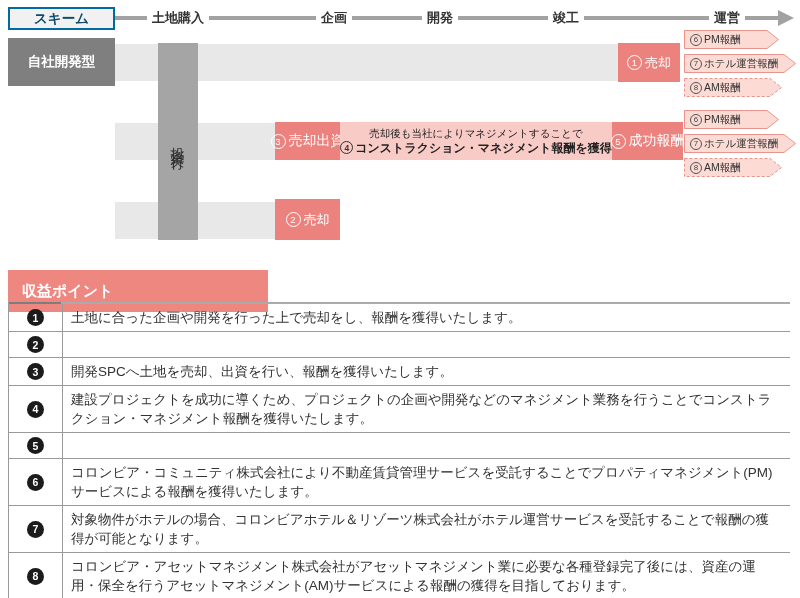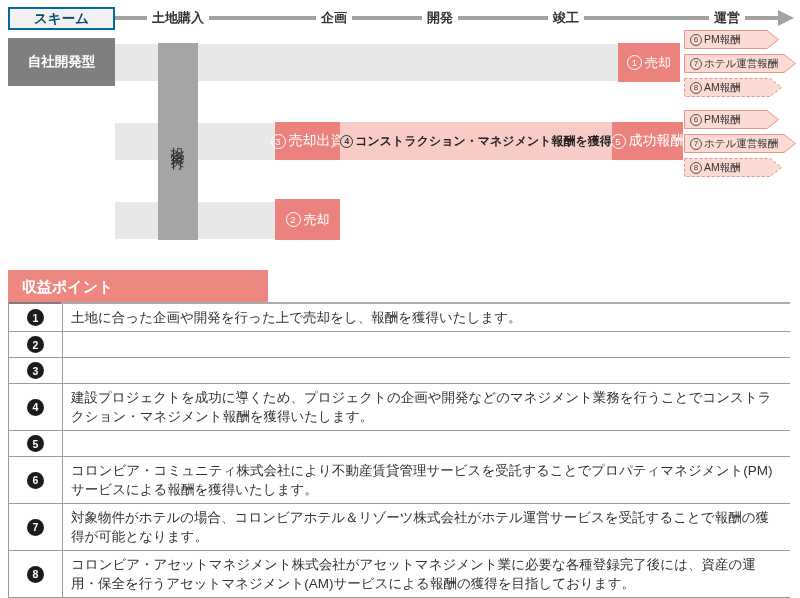--- a/index.html
+++ b/index.html
@@ -41,21 +41,21 @@
   .cn-badge { width:12px; height:12px; border:1px solid #555; color:#444; font-size:8px; }
   .cn-black { width:17px; height:17px; background:#1b1b1b; color:#fff; font-size:10.5px; font-weight:bold; }
 
   
   .badge { position:absolute; height:19px; }
   .badge svg { display:block; }
   .badge .badge-text { position:absolute; left:6px; top:0; height:19px; display:flex; align-items:center;
     gap:2px; font-size:10.5px; color:#333; white-space:nowrap; }
 
   
-  .points-header { position:absolute; left:8px; top:270px; width:260px; height:34px; background:#ef8781;
+  .points-header { position:absolute; left:8px; top:270px; width:260px; height:42px; background:#ef8781;
     color:#fff; font-weight:bold; font-size:15px; display:flex; align-items:center; padding-left:14px; }
   .points-table { position:absolute; left:8px; top:302px; width:782px; border-top:2px solid #ababab;
     border-left:1px solid #9a9a9a; }
   .pt-accent { position:absolute; left:0; top:-2px; width:52px; height:2px; background:#7d7d7d; }
   .pt-row { display:flex; border-bottom:1px solid #9a9a9a; align-items:center; }
   .pt-num { width:54px; flex:none; align-self:stretch; border-right:1px solid #9a9a9a;
     display:flex; align-items:center; justify-content:center; }
   .pt-text { flex:1; font-size:13.5px; color:#333; line-height:19px; padding:4px 10px 4px 8px; }
   .pt-row.single { min-height:26px; }
   .pt-row.double { min-height:44px; }
@@ -93,20 +93,21 @@
     <span class="cn cn-white">1</span>
     <span class="lbl">売却</span>
   </div>
 
   <div class="red-box small" style="left:275px; top:122px; width:65px; height:38px;">
     <span class="cn cn-white">3</span>
     <span class="lbl">売却出資</span>
   </div>
 
   <div class="band">
+    <span class="l1">売却後も当社によりマネジメントすることで</span>
     <span class="l2">
       <span class="cn cn-band">4</span>
       <span>コンストラクション・マネジメント報酬を獲得</span>
     </span>
   </div>
 
   <div class="red-box small" style="left:612px; top:122px; width:71px; height:38px;">
     <span class="cn cn-white">5</span>
     <span class="lbl">成功報酬</span>
   </div>
@@ -187,20 +188,21 @@
     </div>
     <div class="pt-row single">
       <div class="pt-num">
           <span class="cn cn-black">2</span>
         </div>
     </div>
     <div class="pt-row single">
       <div class="pt-num">
           <span class="cn cn-black">3</span>
         </div>
+      <div class="pt-text">開発SPCへ土地を売却、出資を行い、報酬を獲得いたします。</div>
     </div>
     <div class="pt-row double">
       <div class="pt-num">
           <span class="cn cn-black">4</span>
         </div>
       <div class="pt-text">建設プロジェクトを成功に導くため、プロジェクトの企画や開発などのマネジメント業務を行うことでコンストラクション・マネジメント報酬を獲得いたします。</div>
     </div>
     <div class="pt-row single">
       <div class="pt-num">
           <span class="cn cn-black">5</span>

